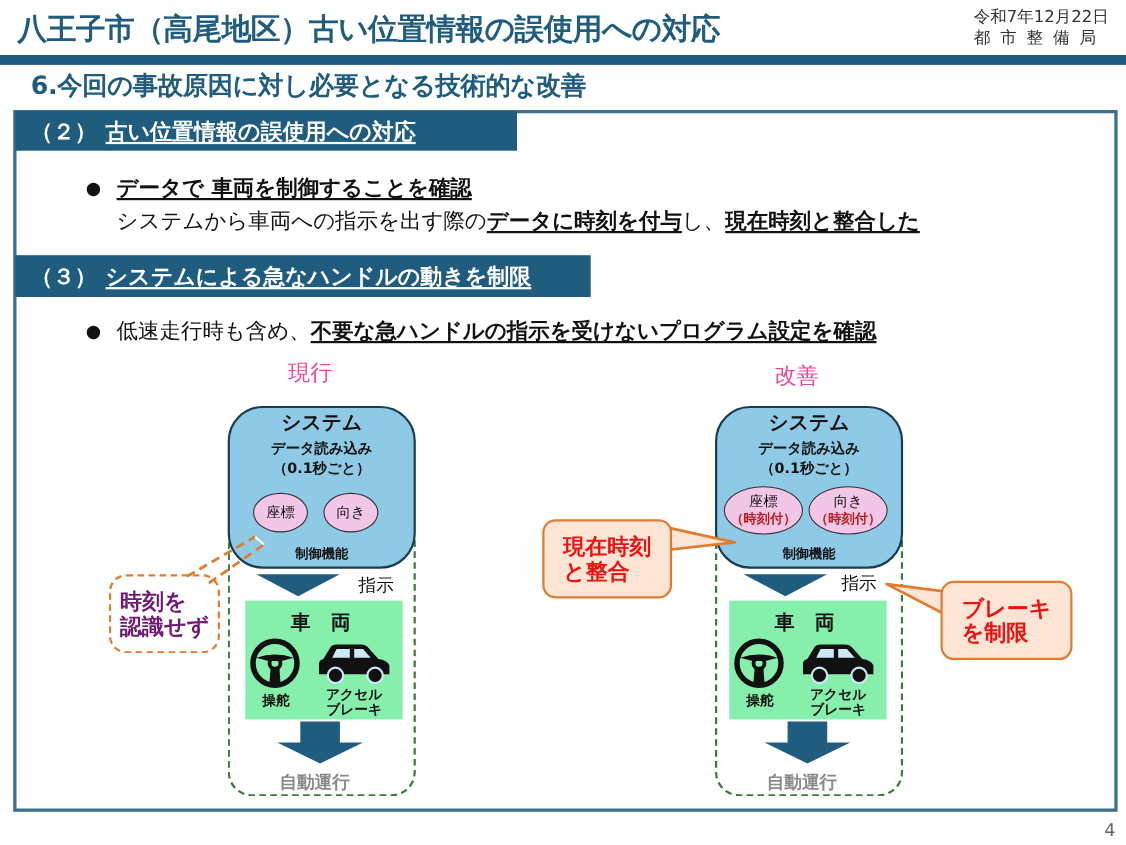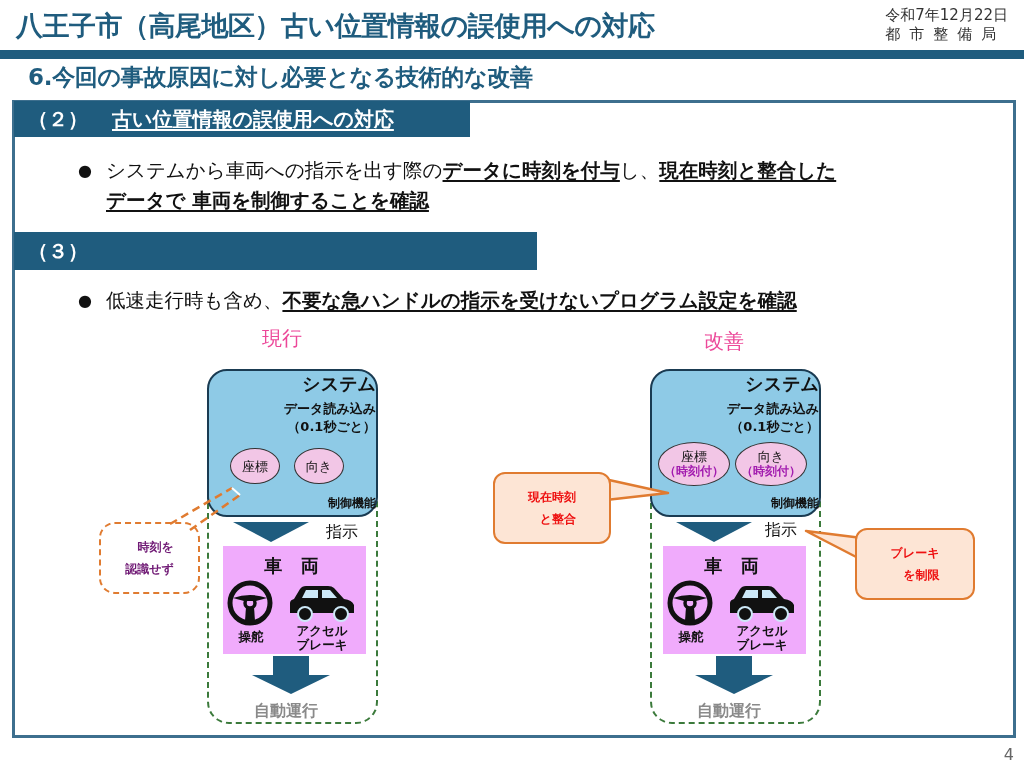--- a/index.html
+++ b/index.html
@@ -9,49 +9,49 @@
   .title { position: absolute; left: 16px; top: 8px; font-size: 27px; font-weight: bold; color: #1f5c7e; letter-spacing: -0.5px; white-space: nowrap; }
   .dateblock { position: absolute; right: 16px; top: 6px; text-align: left; font-size: 15px; color: #333; line-height: 19px; }
   .dateblock .dept { letter-spacing: 9px; margin-right: -9px; }
   .rule { position: absolute; left: 0; top: 50px; width: 1024px; height: 9px; background: #1f5c7e; }
   .subtitle { position: absolute; left: 28px; top: 62px; font-size: 23px; font-weight: bold; color: #1f5c7e; white-space: nowrap; letter-spacing: -0.3px; }
 
   .contentbox { position: absolute; left: 12px; top: 100px; width: 1004px; height: 638px; border: 3px solid #3d6f8e; background: #fff; }
 
   .sechead { position: absolute; left: 14px; background: #1f5c7e; color: #fff; font-weight: bold; font-size: 20px; padding-left: 14px; white-space: nowrap; display: flex; align-items: center; }
   .sechead .num { margin-right: 8px; }
-  .sechead .txt { text-decoration: underline; text-underline-offset: 3px; margin-left: 16px; }
+  .sechead .txt { text-decoration: underline; text-underline-offset: 3px; }
   .sec2 { top: 101px; width: 456px; height: 36px; }
   .sec3 { top: 232px; width: 523px; height: 38px; }
 
   .bullet { position: absolute; left: 78px; font-size: 19.5px; line-height: 30px; white-space: nowrap; }
   .bullet .dot { position: absolute; left: 0; top: 0; font-size: 16px; }
   .bullet .body { padding-left: 28px; display: block; }
   .bullet b { font-weight: bold; text-decoration: underline; text-decoration-thickness: 2px; text-underline-offset: 3px; }
   .b1 { top: 156px; }
   .b2 { top: 286px; }
 
   .label-col { position: absolute; font-size: 20px; color: #ec4899; }
 
   
   .dashbox { position: absolute; border: 2px dashed #3b7a3b; border-radius: 22px; }
-  .sysbox { position: absolute; background: #8ecae6; border: 2px solid #1a3b52; border-radius: 20px; text-align: right; }
+  .sysbox { position: absolute; background: #8ecae6; border: 2px solid #1a3b52; border-radius: 32px; text-align: center; }
   .sysbox .h { font-size: 18px; font-weight: bold; margin-top: 1px; }
   .sysbox .r { font-size: 13px; font-weight: bold; line-height: 18px; }
   .sysbox .ctl { position: absolute; left: 0; right: 0; bottom: 3px; font-size: 12px; font-weight: bold; }
   .oval { position: absolute; background: #f2c6e6; border: 1.5px solid #333; border-radius: 50%; font-size: 13px; display: flex; flex-direction: column; align-items: center; justify-content: center; line-height: 15px; }
-  .oval .ts { color: #a21caf; font-weight: bold; font-size: 12px; }
+  .oval .ts { color: #b91c1c; font-weight: bold; font-size: 12px; }
   .tri { position: absolute; width: 0; height: 0; border-left: 38px solid transparent; border-right: 38px solid transparent; border-top: 20px solid #1f5c7e; }
   .shiji { position: absolute; font-size: 16px; }
-  .vehbox { position: absolute; background: #f0abfc; text-align: center; }
+  .vehbox { position: absolute; background: #86efac; text-align: center; }
   .vehbox .h { font-size: 18px; font-weight: bold; letter-spacing: 6px; margin-top: 8px; }
   .iconlabel { position: absolute; font-size: 12.5px; font-weight: bold; text-align: center; line-height: 14px; }
   .auto { position: absolute; font-size: 16px; font-weight: bold; color: #8a8a8a; }
 
-  .callout { position: absolute; text-align: right; font-weight: bold; display: flex; align-items: center; justify-content: center; line-height: 22px; font-size: 12px; }
+  .callout { position: absolute; text-align: left; font-weight: bold; display: flex; align-items: center; justify-content: center; line-height: 22px; font-size: 20px; }
   .callout-dashed { border: 2.5px dashed #e07b30; border-radius: 16px; color: #701a75; background: #fff; }
   .callout-solid { border: 2.5px solid #e07b30; border-radius: 12px; color: #e11; background: #fde5d5; }
 
   .pagenum { position: absolute; right: 10px; bottom: 4px; font-size: 16px; color: #666; }
   svg { position: absolute; left: 0; top: 0; overflow: visible; }
 </style>
 </head>
 <body>
 
 <div class="title">八王子市（高尾地区）古い位置情報の誤使用への対応</div>
@@ -64,29 +64,30 @@
 
 <div class="contentbox"></div>
 
 <div class="sechead sec2">
   <span class="num">（２）</span>
   <span class="txt">古い位置情報の誤使用への対応</span>
 </div>
 <div class="bullet b1">
   <span class="dot">●</span>
   <span class="body">
+    <b>データで 車両を制御することを確認</b>
+  </span>
+  <span class="body">
     <span>システムから車両への指示を出す際の</span><b>データに時刻を付与</b><span>し、</span><b>現在時刻と整合した</b>
   </span>
-  <span class="body">
-    <b>データで 車両を制御することを確認</b>
-  </span>
 </div>
 
 <div class="sechead sec3">
   <span class="num">（３）</span>
+  <span class="txt">システムによる急なハンドルの動きを制限</span>
 </div>
 <div class="bullet b2">
   <span class="dot">●</span>
   <span class="body">
     <span>低速走行時も含め、</span><b>不要な急ハンドルの指示を受けないプログラム設定を確認</b>
   </span>
 </div>
 
 <div class="label-col" style="left:262px; top:325px;">現行</div>
 <div class="label-col" style="left:704px; top:328px;">改善</div>

